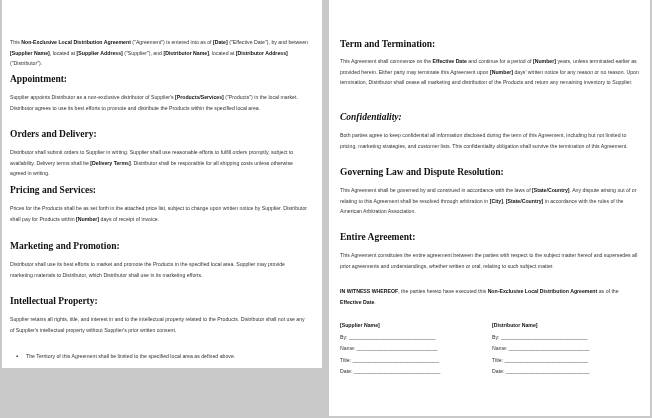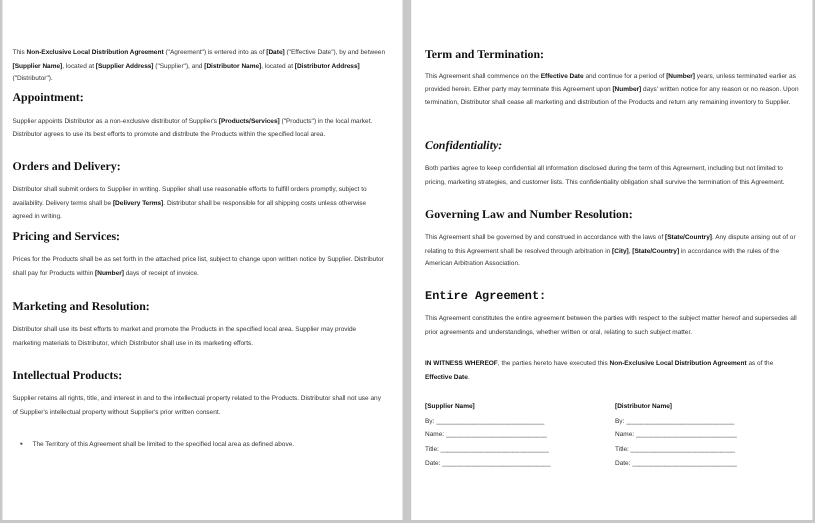--- a/index.html
+++ b/index.html
@@ -6,21 +6,21 @@
   body {
     width:652px; height:418px; overflow:hidden;
     background:#c8c8c8;
     position:relative;
     font-family:"Liberation Sans", sans-serif;
   }
   .page {
     position:absolute; top:0; background:#fff;
     box-sizing:border-box;
   }
-  #page1 { left:2px; width:320px; height:416px; }
+  #page1 { left:2px; width:320px; height:368px; }
   #page2 { left:329px; width:321px; height:416px; }
   .content { position:absolute; left:8px; right:12px; top:0; }
   #page1 .content { left:8px; width:298px; }
   #page2 .content { left:11px; width:300px; }
   p {
     margin:0; font-size:5.2px; line-height:10.5px; color:#333;
   }
   h2 {
     margin:0; font-family:"Liberation Serif", serif; font-weight:bold;
     font-size:9.5px; line-height:12px; color:#111;
@@ -44,45 +44,45 @@
 
     <h2 class="abs" style="top:73px;">Appointment:</h2>
     <p class="abs" style="top:92px;"><span>Supplier appoints Distributor as a non-exclusive distributor of Supplier's </span><b>[Products/Services]</b><span> ("Products") in the local market. Distributor agrees to use its best efforts to promote and distribute the Products within the specified local area.</span></p>
 
     <h2 class="abs" style="top:128px;">Orders and Delivery:</h2>
     <p class="abs" style="top:147px;"><span>Distributor shall submit orders to Supplier in writing. Supplier shall use reasonable efforts to fulfill orders promptly, subject to availability. Delivery terms shall be </span><b>[Delivery Terms]</b><span>. Distributor shall be responsible for all shipping costs unless otherwise agreed in writing.</span></p>
 
     <h2 class="abs" style="top:184px;">Pricing and Services:</h2>
     <p class="abs" style="top:203px;"><span>Prices for the Products shall be as set forth in the attached price list, subject to change upon written notice by Supplier. Distributor shall pay for Products within </span><b>[Number]</b><span> days of receipt of invoice.</span></p>
 
-    <h2 class="abs" style="top:240px;">Marketing and Resolution:</h2>
+    <h2 class="abs" style="top:240px;">Marketing and Promotion:</h2>
     <p class="abs" style="top:259px;">Distributor shall use its best efforts to market and promote the Products in the specified local area. Supplier may provide marketing materials to Distributor, which Distributor shall use in its marketing efforts.</p>
 
-    <h2 class="abs" style="top:295px;">Intellectual Products:</h2>
+    <h2 class="abs" style="top:295px;">Intellectual Property:</h2>
     <p class="abs" style="top:314px;">Supplier retains all rights, title, and interest in and to the intellectual property related to the Products. Distributor shall not use any of Supplier's intellectual property without Supplier's prior written consent.</p>
 
     <ul class="abs" style="top:351px;">
       <li><span class="bullet">▪</span><span>The Territory of this Agreement shall be limited to the specified local area as defined above.</span></li>
     </ul>
   </div>
 </div>
 
 <div class="page" id="page2">
   <div class="content">
 
     <h2 class="abs" style="top:38px;">Term and Termination:</h2>
     <p class="abs" style="top:56px;"><span>This Agreement shall commence on the </span><b>Effective Date</b><span> and continue for a period of </span><b>[Number]</b><span> years, unless terminated earlier as provided herein. Either party may terminate this Agreement upon </span><b>[Number]</b><span> days' written notice for any reason or no reason. Upon termination, Distributor shall cease all marketing and distribution of the Products and return any remaining inventory to Supplier.</span></p>
 
     <h2 class="abs" style="top:111px;font-style:italic;">Confidentiality:</h2>
     <p class="abs" style="top:130px;">Both parties agree to keep confidential all information disclosed during the term of this Agreement, including but not limited to pricing, marketing strategies, and customer lists. This confidentiality obligation shall survive the termination of this Agreement.</p>
 
-    <h2 class="abs" style="top:166px;">Governing Law and Number Resolution:</h2>
+    <h2 class="abs" style="top:166px;">Governing Law and Dispute Resolution:</h2>
     <p class="abs" style="top:185px;"><span>This Agreement shall be governed by and construed in accordance with the laws of </span><b>[State/Country]</b><span>. Any dispute arising out of or relating to this Agreement shall be resolved through arbitration in </span><b>[City]</b><span>, </span><b>[State/Country]</b><span> in accordance with the rules of the American Arbitration Association.</span></p>
 
-    <h2 class="abs" style="top:231px;font-family:Liberation Mono, monospace;">Entire Agreement:</h2>
+    <h2 class="abs" style="top:231px;">Entire Agreement:</h2>
     <p class="abs" style="top:250px;">This Agreement constitutes the entire agreement between the parties with respect to the subject matter hereof and supersedes all prior agreements and understandings, whether written or oral, relating to such subject matter.</p>
 
     <p class="abs" style="top:286px;"><b>IN WITNESS WHEREOF</b><span>, the parties hereto have executed this </span><b>Non-Exclusive Local Distribution Agreement</b><span> as of the </span><b>Effective Date</b><span>.</span></p>
 
     <div class="abs" style="top:320px; height:60px;">
       <div class="sig-col" style="left:0;">
         <div class="sig-row sig-head">[Supplier Name]</div>
         <div class="sig-row">By: ______________________________</div>
         <div class="sig-row">Name: ____________________________</div>
         <div class="sig-row">Title: ______________________________</div>

